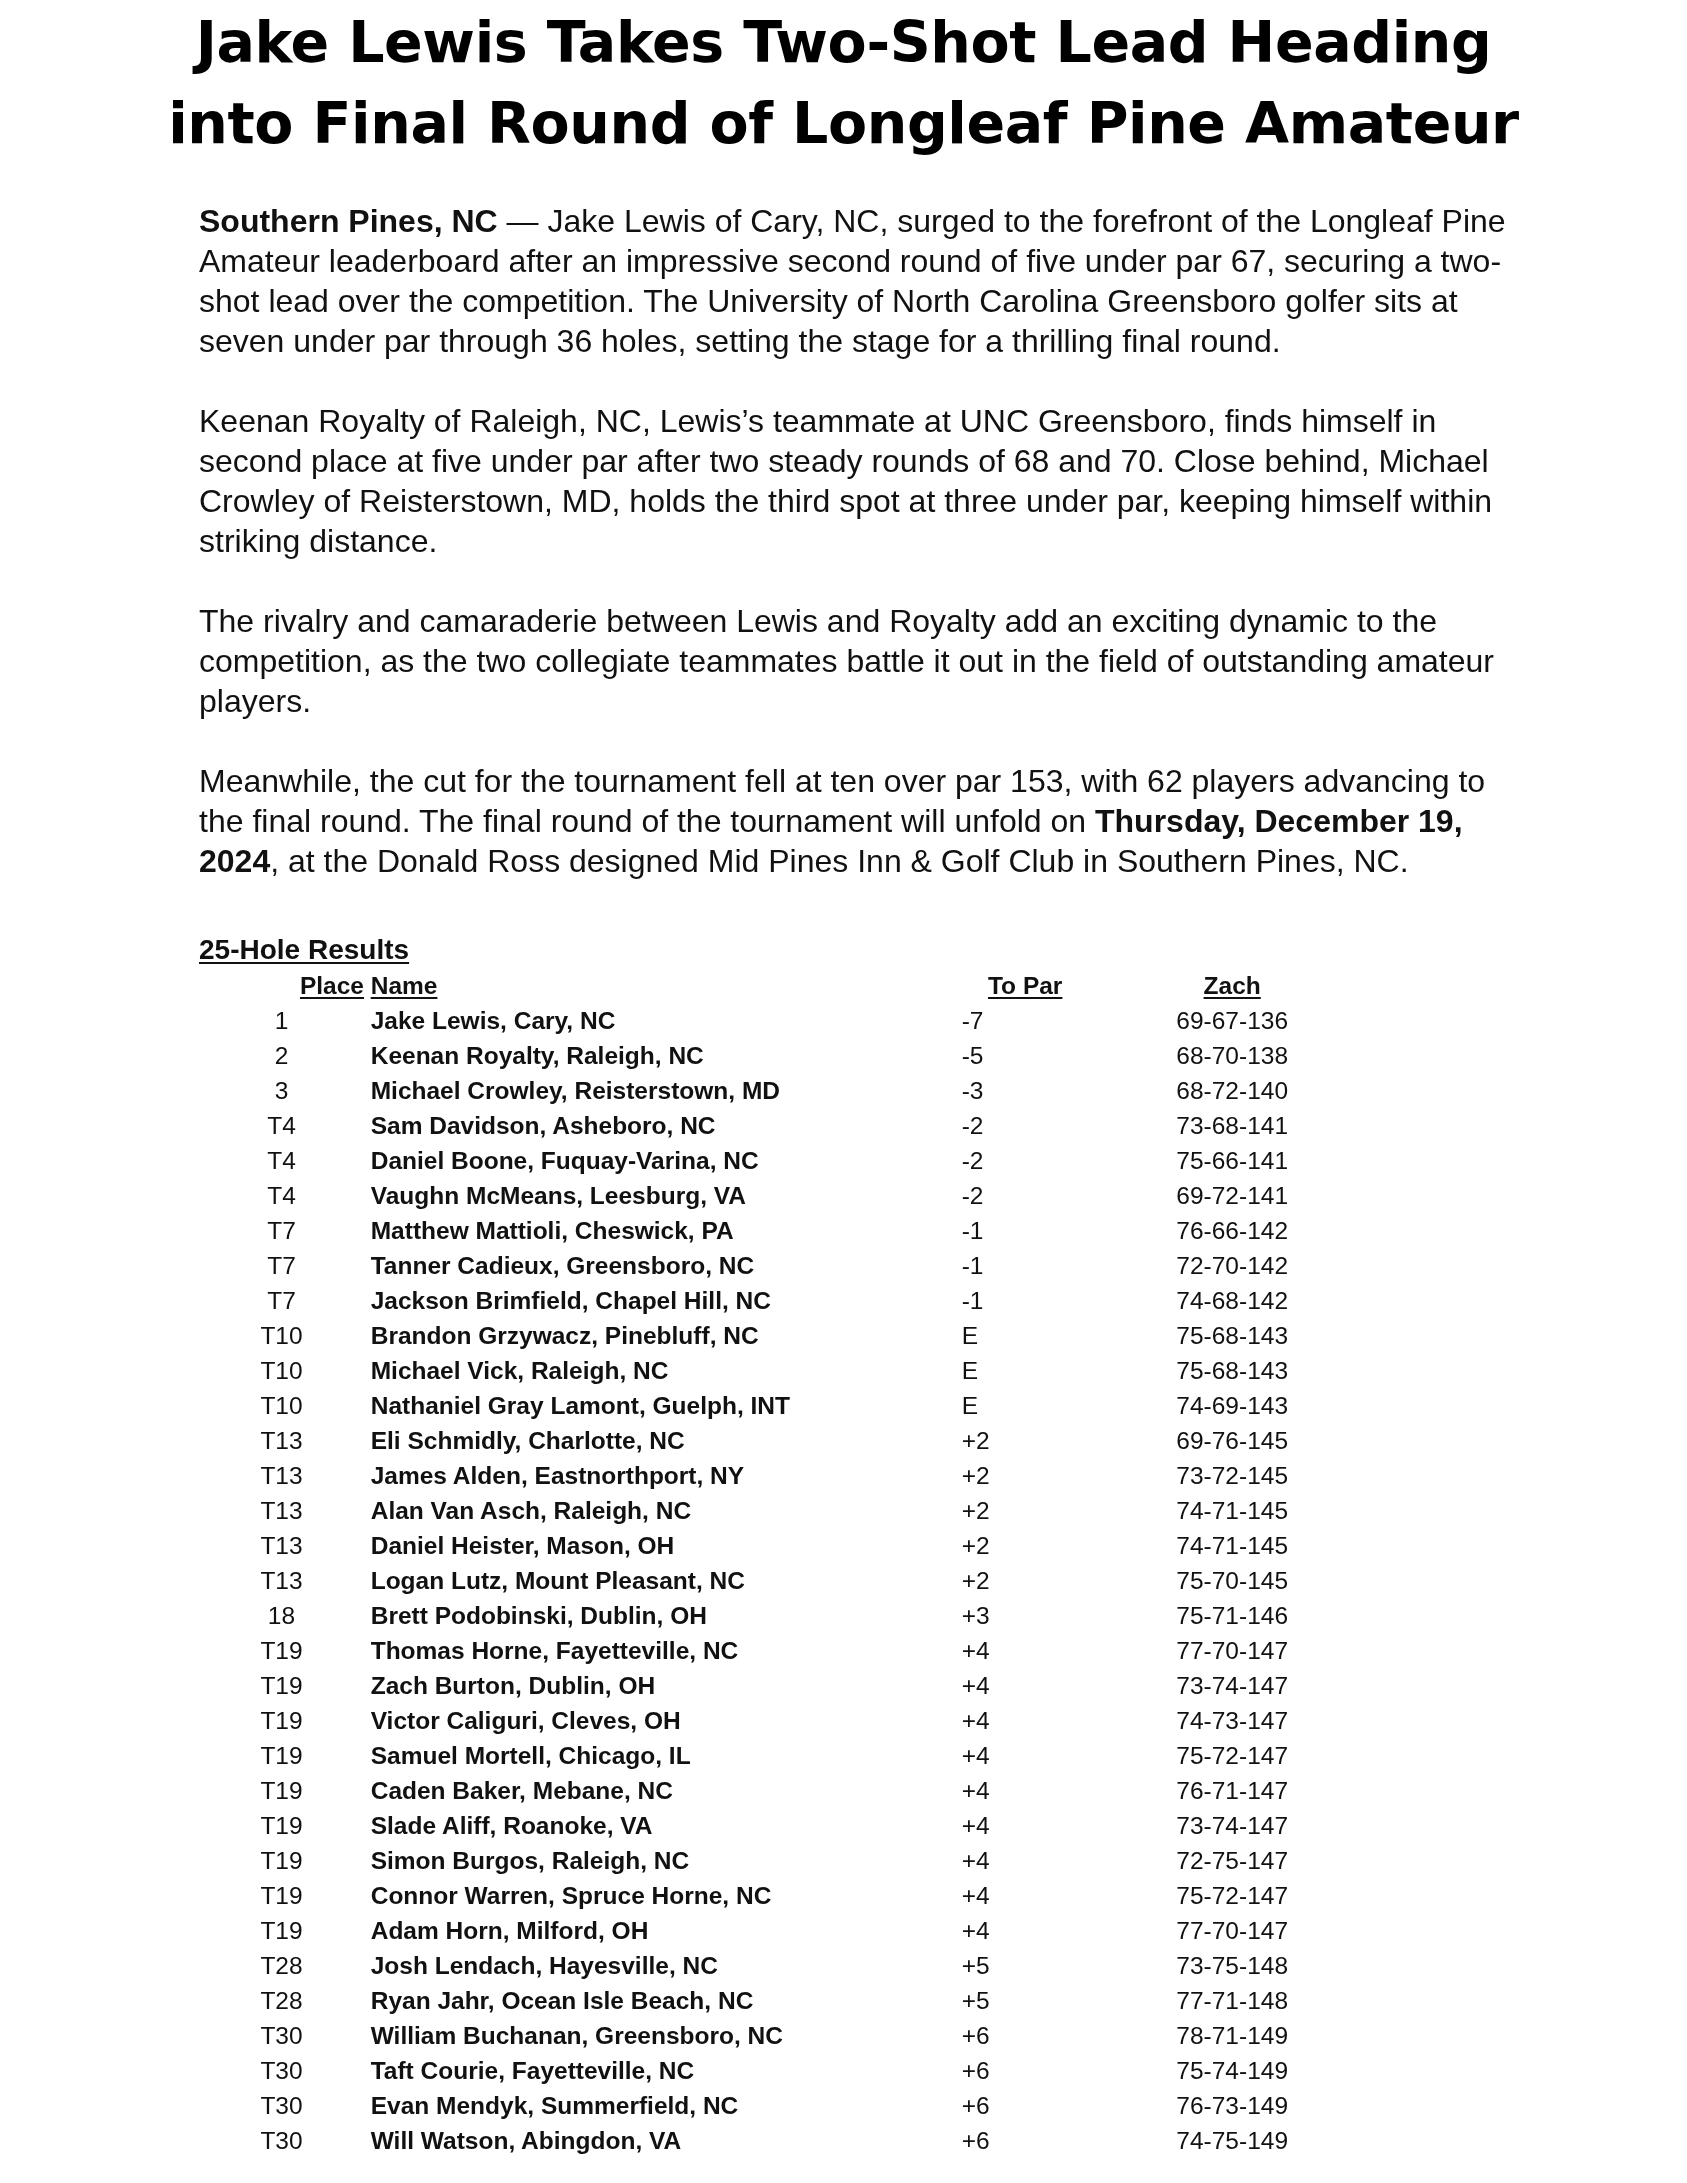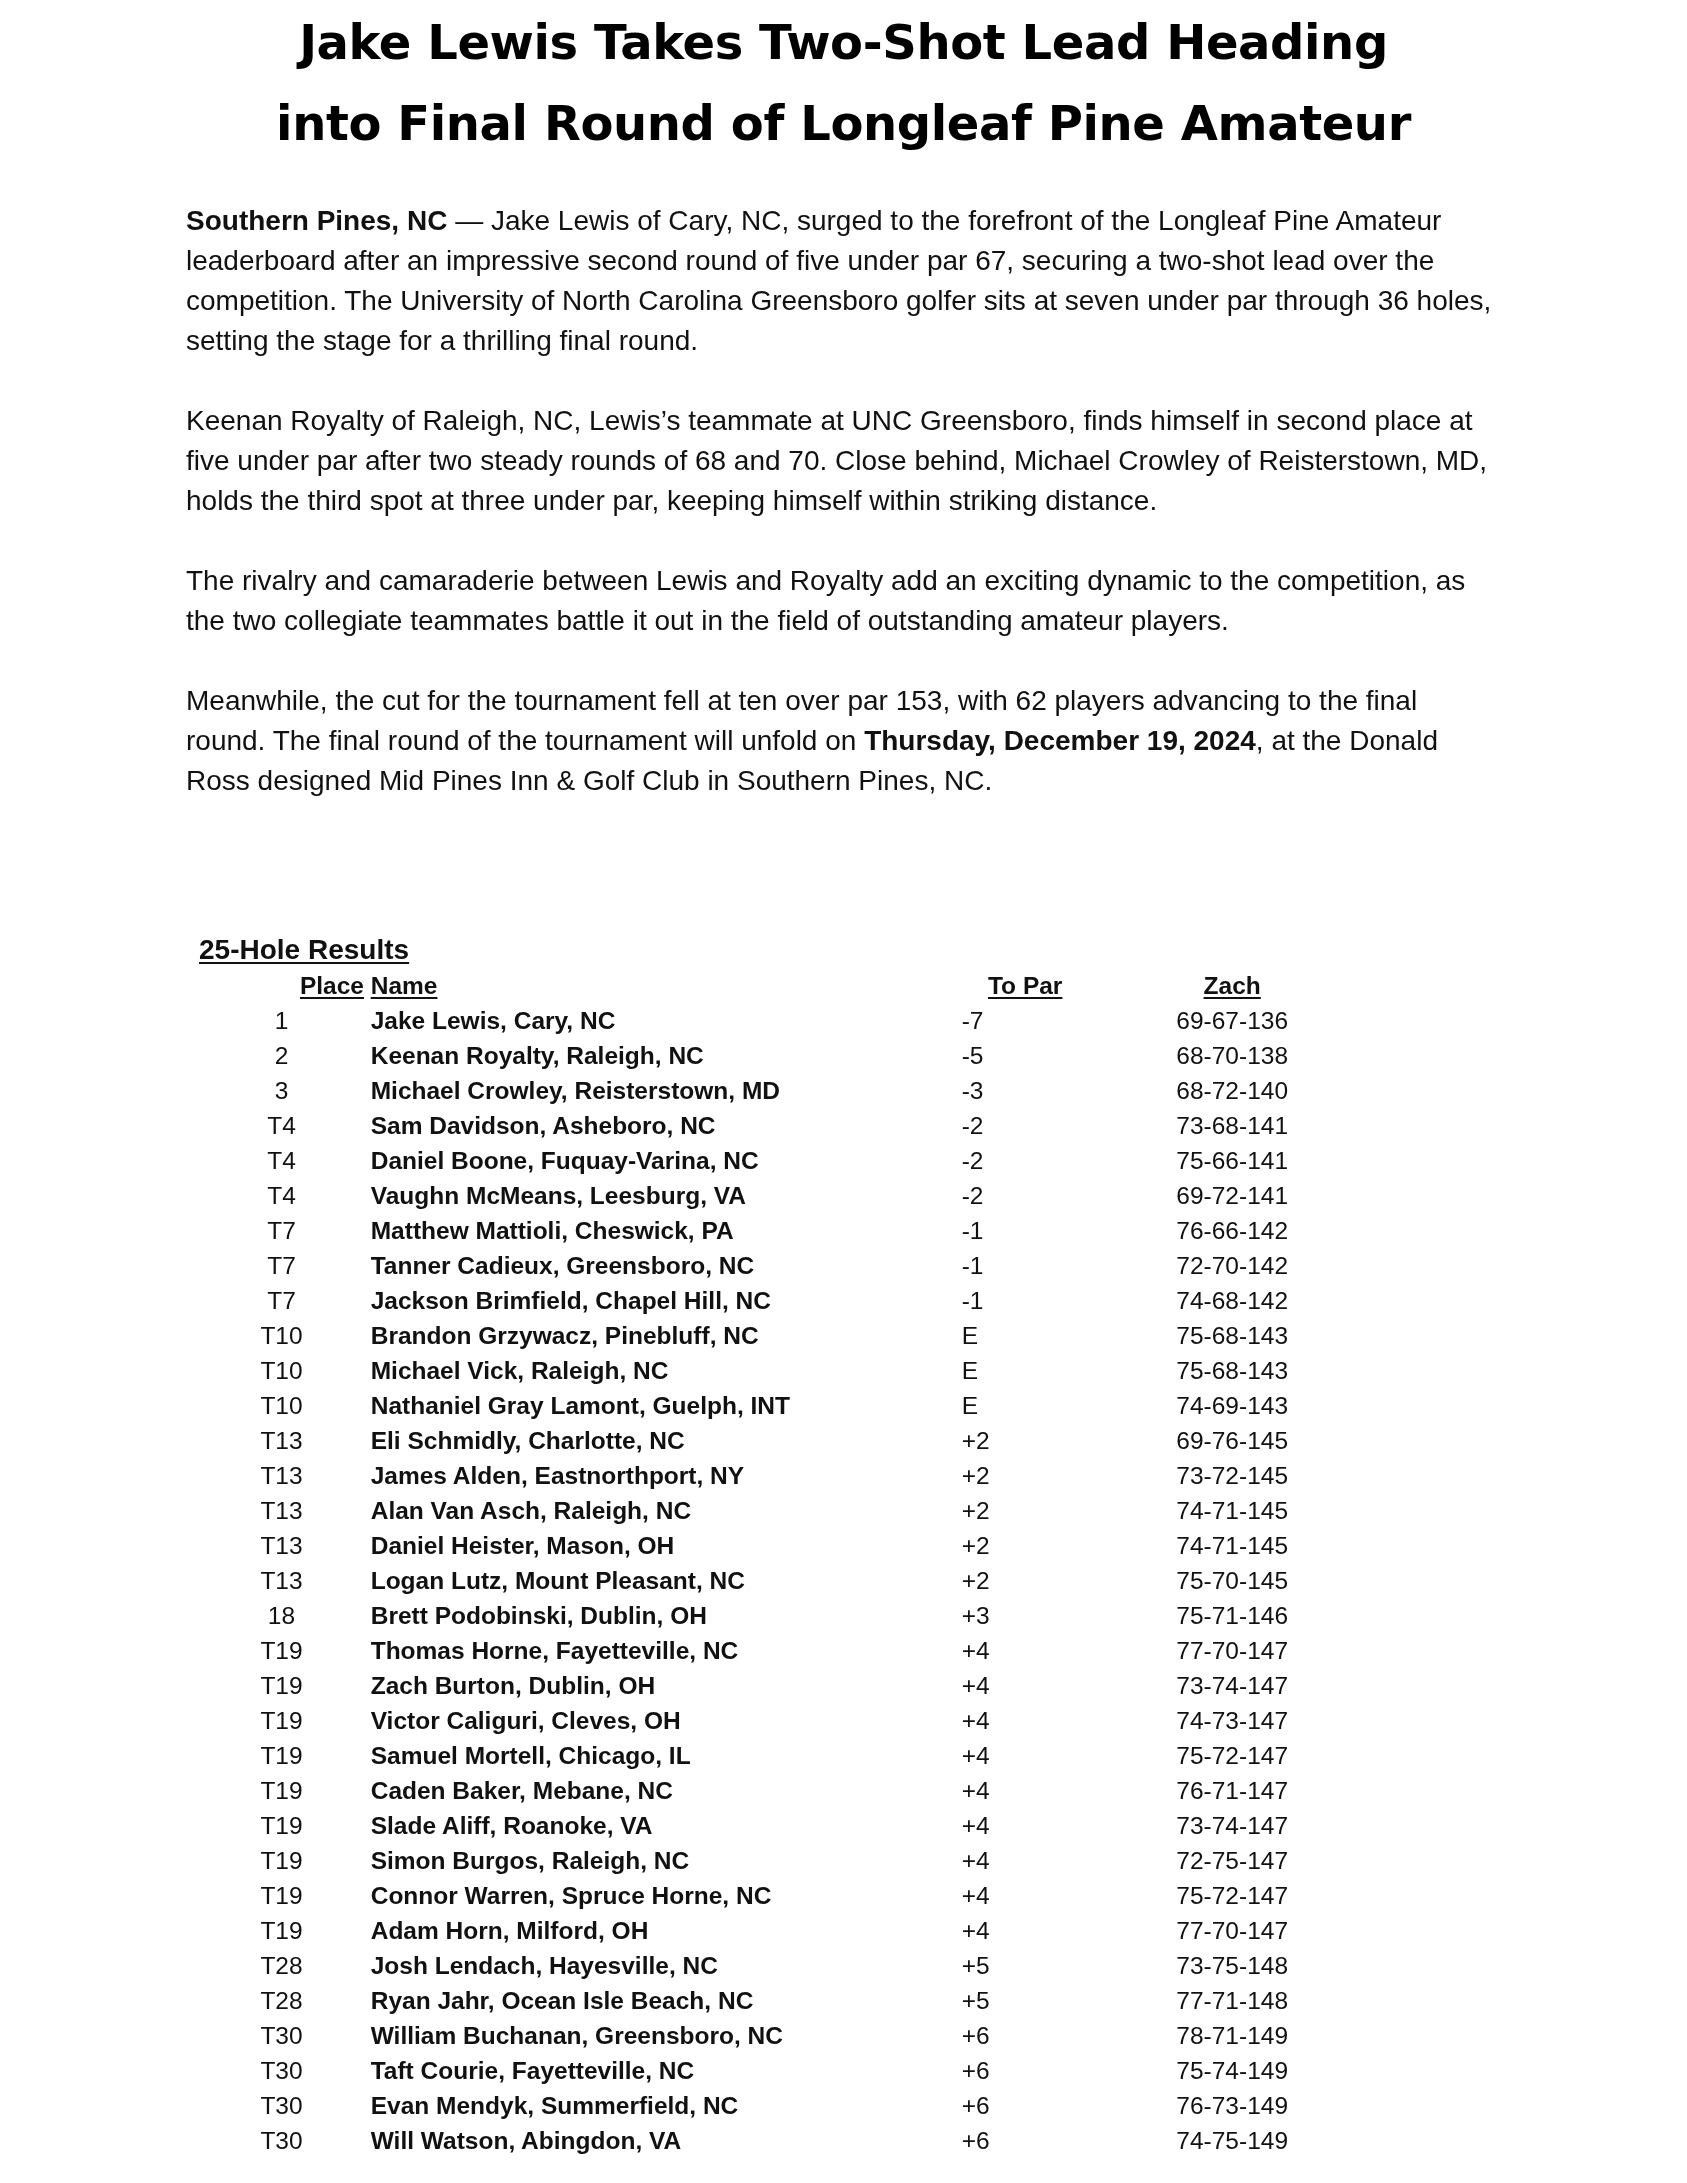--- a/index.html
+++ b/index.html
@@ -6,28 +6,28 @@
   body {
     width: 1687px; height: 2183px; overflow: hidden; position: relative;
     color: #111111;
     font-family: "Liberation Sans", "DejaVu Sans", sans-serif;
   }
   .page { position: absolute; left: 0; top: 0; width: 1687px; height: 2183px; }
   .title {
     position: absolute; left: 0; top: 1.7px; width: 1687px;
     text-align: center;
     font-family: "DejaVu Sans", sans-serif;
-    font-weight: bold; font-size: 48px; line-height: 81px;
+    font-weight: bold; font-size: 57px; line-height: 81px;
     letter-spacing: -0.4px; color: #000;
     margin: 0;
   }
   .body-wrap {
-    position: absolute; left: 186px; top: 201px; width: 1316px;
+    position: absolute; left: 199px; top: 201px; width: 1316px;
     font-family: "Liberation Sans", sans-serif;
-    font-size: 28px; line-height: 40px; color: #111;
+    font-size: 32px; line-height: 40px; color: #111;
   }
   .para { margin: 0 0 40px 0; }
   .para b { font-weight: bold; }
   .results-title {
     position: absolute; left: 199px; top: 931px;
     font-family: "Liberation Sans", sans-serif;
     font-weight: bold; font-size: 28px; line-height: 37px;
     text-decoration: underline; text-underline-offset: 3.4px; margin: 0;
   }
   table.results {

